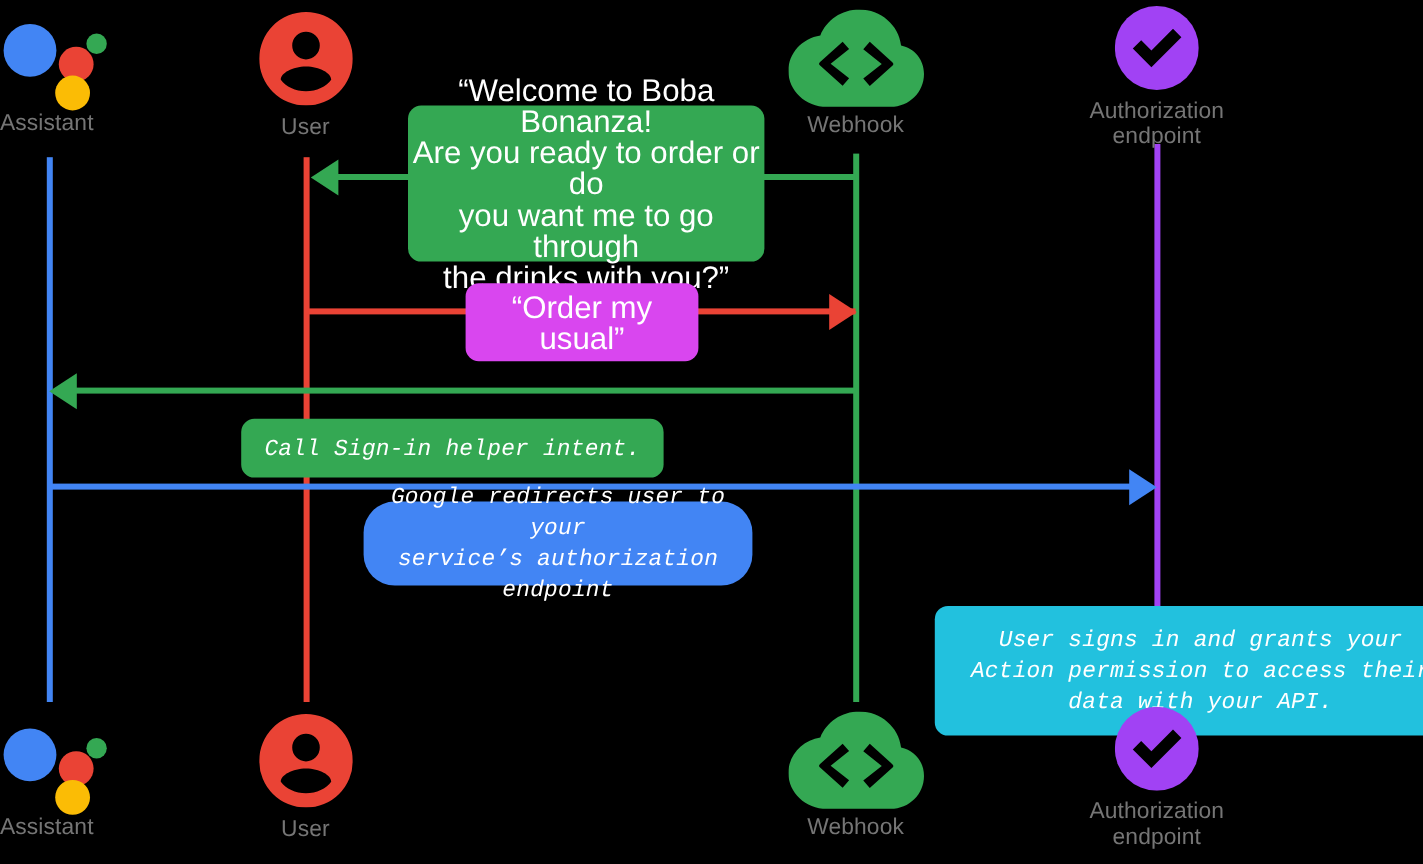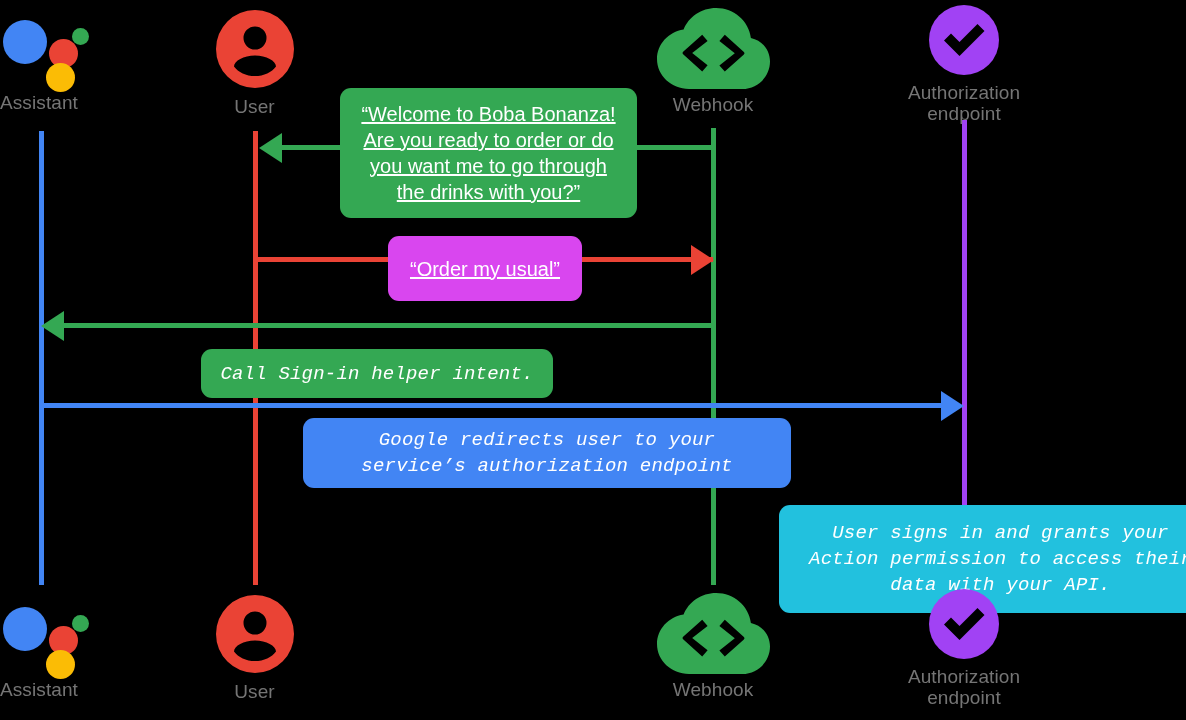--- a/index.html
+++ b/index.html
@@ -20,21 +20,21 @@
   .ga .c-blue  {width:44px;height:44px;left:3px;  top:12px;background:#4285F4;}
   .ga .c-red   {width:29px;height:29px;left:49px; top:31px;background:#EA4335;}
   .ga .c-yellow{width:29px;height:29px;left:46px; top:55px;background:#FBBC05;}
   .ga .c-green {width:17px;height:17px;left:72px; top:20px;background:#34A853;}
 
   .svg-icon{display:block;}
 
   
   .msg{position:absolute;border-radius:11px;box-sizing:border-box;display:flex;
        align-items:center;justify-content:center;color:#fff;text-align:center;}
-  .msg.sans{font-family:"Liberation Sans",sans-serif;font-size:20px;line-height:26px;text-decoration:underline;}
+  .msg.sans{font-family:"Liberation Sans",sans-serif;font-size:26px;line-height:26px;}
   .msg.mono{font-family:"Liberation Mono",monospace;font-style:italic;font-size:19px;line-height:26px;
             letter-spacing:.2px;margin-top:48px;}
   .msg span{display:block;white-space:pre-line;}
 
   
   .conn{position:absolute;height:5px;}
   .arrow{position:absolute;width:0;height:0;border-top:15px solid transparent;
          border-bottom:15px solid transparent;}
   .arrow.left{border-right-width:23px;border-right-style:solid;}
   .arrow.right{border-left-width:23px;border-left-style:solid;}
@@ -103,21 +103,21 @@
   </div>
 
   <div class="conn" style="left:60px;top:323px;width:653px;background:#34A853;"></div>
   <div class="arrow left" style="left:41px;top:311px;border-right-color:#34A853;"></div>
   <div class="msg mono" style="left:201px;top:301px;width:352px;height:49px;background:#34A853;">
     <span>Call Sign-in helper intent.</span>
   </div>
 
   <div class="conn" style="left:41px;top:403px;width:901px;background:#4285F4;"></div>
   <div class="arrow right" style="left:941px;top:391px;border-left-color:#4285F4;"></div>
-  <div class="msg mono" style="left:303px;top:370px;width:488px;height:70px;background:#4285F4;">
+  <div class="msg mono" style="left:303px;top:370px;width:324px;height:70px;background:#4285F4;border-radius:26px;">
     <span>Google redirects user to your
 service’s authorization endpoint</span>
   </div>
 
   <div class="msg mono" style="left:779px;top:457px;width:443px;height:108px;background:#22C1DE;align-items:center;">
     <span>User signs in and grants your
 Action permission to access their
 data with your API.</span>
   </div>
 

